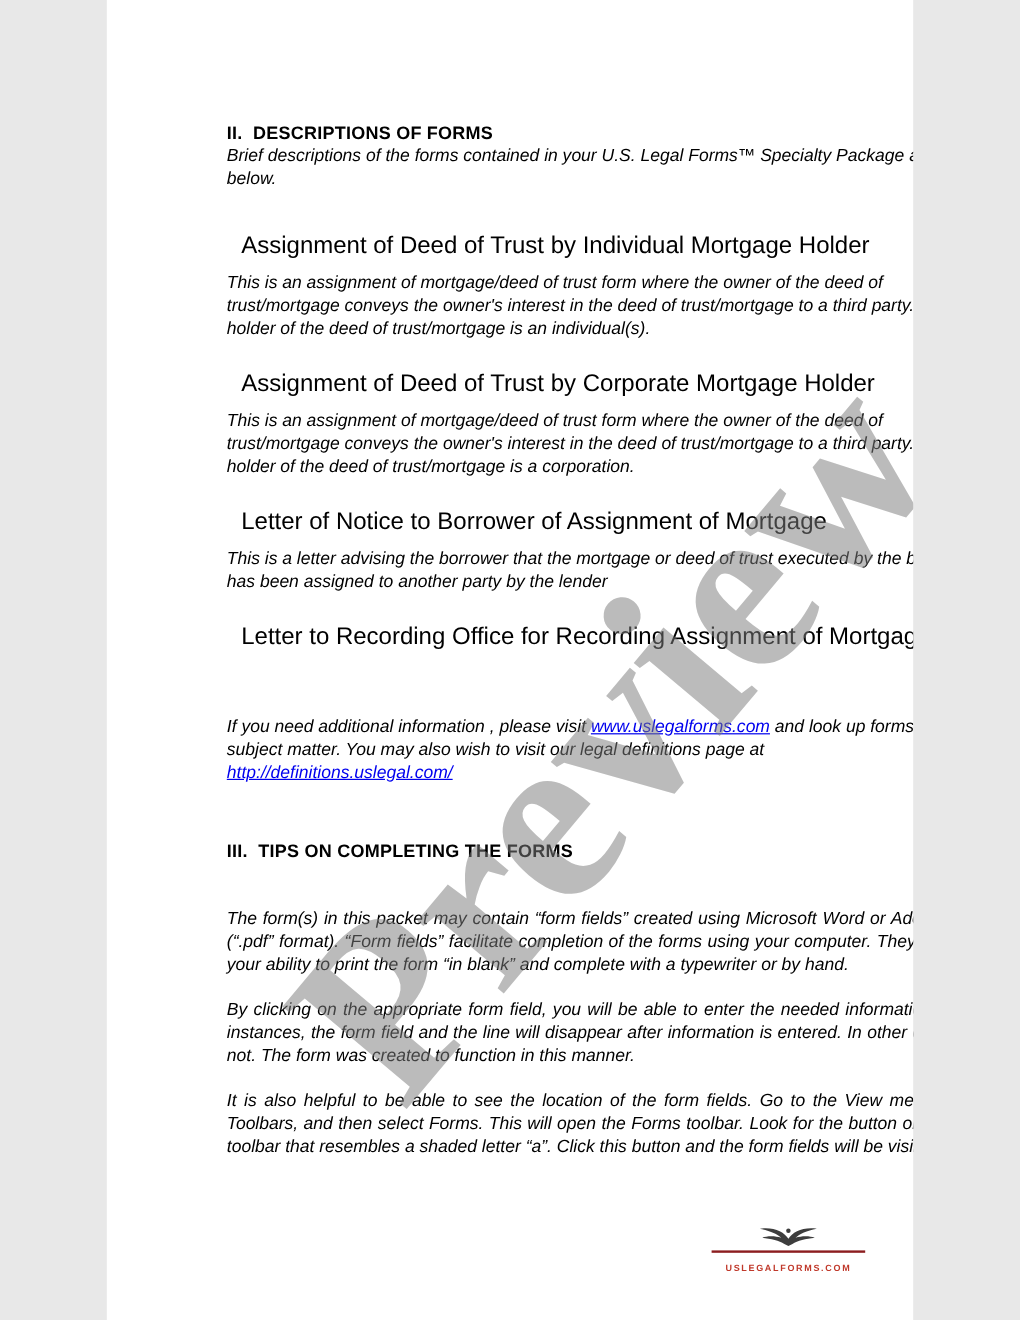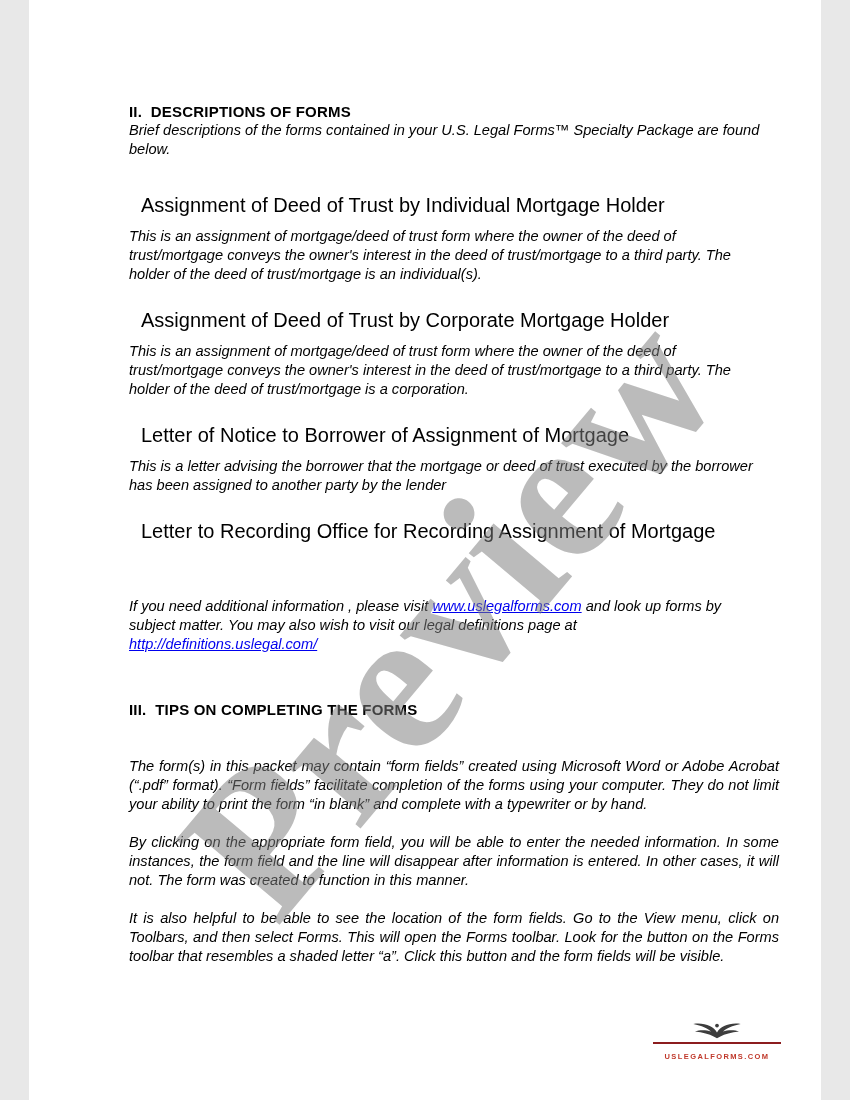--- a/index.html
+++ b/index.html
@@ -1,18 +1,18 @@
 <!DOCTYPE html>
 <html><head>
 <meta charset="utf-8">
 <style>
   html, body { margin: 0; padding: 0; background: #e8e8e8; }
   .page {
     position: relative;
-    width: 792px;
+    width: 672px;
     height: 1100px;
     margin: 0 auto;
     background: #ffffff;
     font-family: "Liberation Sans", sans-serif;
     font-size: 14.6px;
     line-height: 19px;
     color: #000000;
     overflow: hidden;
   }
   .content {

